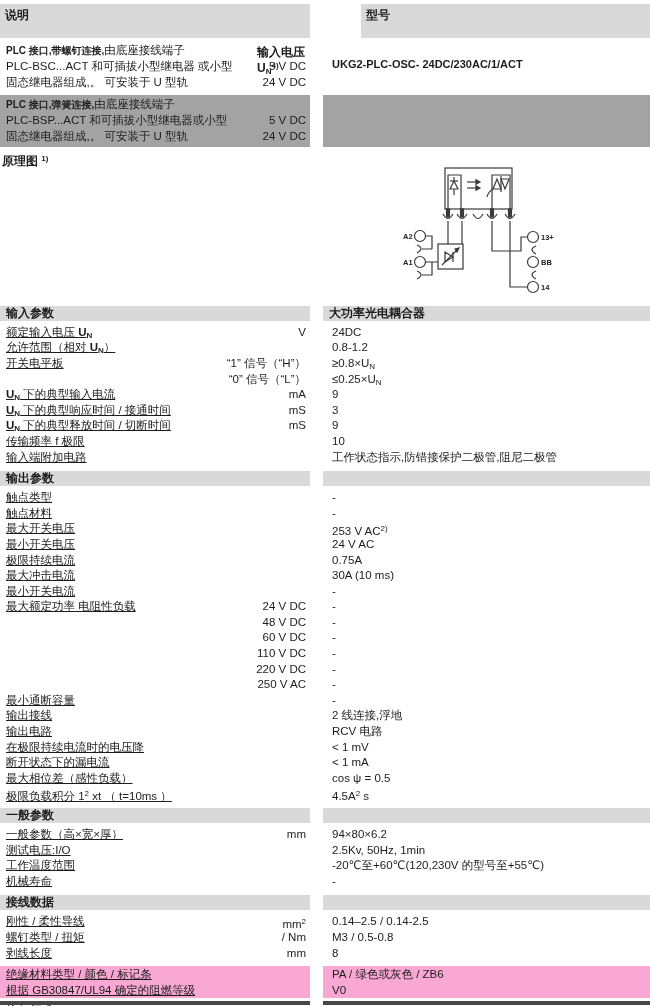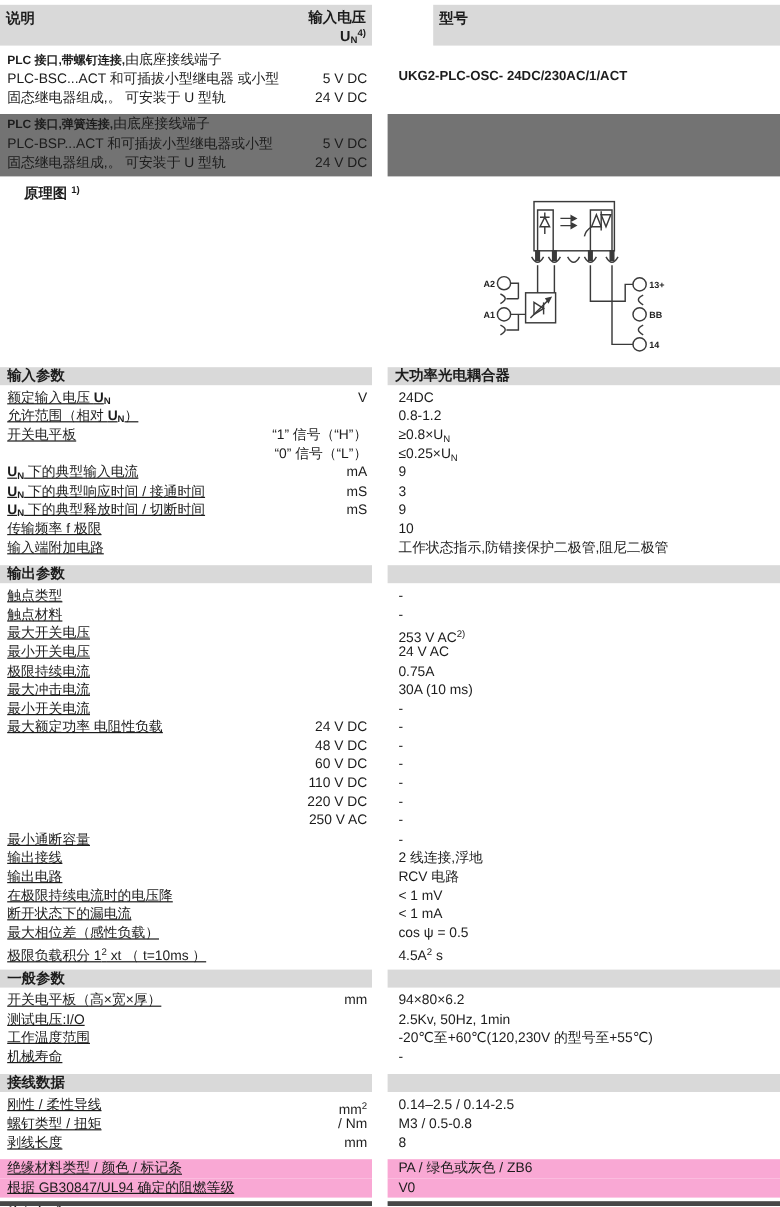--- a/index.html
+++ b/index.html
@@ -7,31 +7,31 @@
     width:650px;height:1006px;position:relative;overflow:hidden;
     background:#fff;color:#1c1c1c;
     font-family:"Liberation Sans","DejaVu Sans",sans-serif;
     font-size:11.5px;
   }
   .cols{display:grid;grid-template-columns:310px 13px 1fr;}
   .band{background:#d9d9d9;}
   .hdr{margin-top:4px;gap:19px;}
   .hdr .cell{height:34px;box-sizing:border-box;padding:3px 5px;font-weight:bold;font-size:12px;}
   .hdr .left-cell{display:flex;justify-content:space-between;}
-  .hdr .volt-hd{text-align:right;line-height:14px;}
+  .hdr .volt-hd{text-align:left;line-height:14px;margin-top:38px;}
   
   .prod{margin-top:3px;}
   .prod .desc{position:relative;box-sizing:border-box;padding:2px 4px 2px 6px;line-height:15.8px;}
   .prod .lines b{font-size:10px;}
   .prod .volts{position:absolute;top:18px;right:4px;text-align:right;line-height:15.8px;}
   .prod .model-cell{box-sizing:border-box;padding:17px 0 0 9px;font-weight:bold;font-size:11px;}
-  .prod.hl .desc,.prod.hl .model-cell{background:#737373;}
+  .prod.hl .desc,.prod.hl .model-cell{background:#a3a3a3;}
   
   .schem{position:relative;height:153px;}
-  .schem-label{position:absolute;left:20px;top:6px;font-weight:bold;font-size:12px;}
+  .schem-label{position:absolute;left:2px;top:6px;font-weight:bold;font-size:12px;}
   .schem svg{position:absolute;left:395px;top:0;}
   .schem text{font:bold 7.5px "Liberation Sans","DejaVu Sans",sans-serif;fill:#222;}
   
   .sec-band{margin:6px 0 4px 0;}
   .sec-band .cell{height:15px;line-height:15px;font-weight:bold;font-size:12px;padding-left:6px;}
   .row .lcell{display:flex;box-sizing:border-box;padding-left:6px;height:15.6px;line-height:15.6px;}
   .row .lbl{white-space:nowrap;text-decoration:underline;}
   .row .unit{margin-left:auto;padding-right:4px;white-space:nowrap;}
   .row .val{padding-left:9px;height:15.6px;line-height:15.6px;white-space:nowrap;}
   .row.gray .lcell,.row.gray .val{background:#f9a8d4;height:16px;line-height:16px;}
@@ -391,21 +391,21 @@
         </div>
       </div>
       <div>
         <div class="cols sec-band">
           <div class="cell band">一般参数</div>
           <div></div>
           <div class="cell band"></div>
         </div>
         <div class="cols row">
           <div class="lcell">
-            <span class="lbl">开关电平板（高×宽×厚）</span>
+            <span class="lbl">一般参数（高×宽×厚）</span>
             <span class="unit">mm</span>
           </div>
           <div></div>
           <div class="val">94×80×6.2</div>
         </div>
         <div class="cols row">
           <div class="lcell">
             <span class="lbl">测试电压:I/O</span>
             <span class="unit"></span>
           </div>

